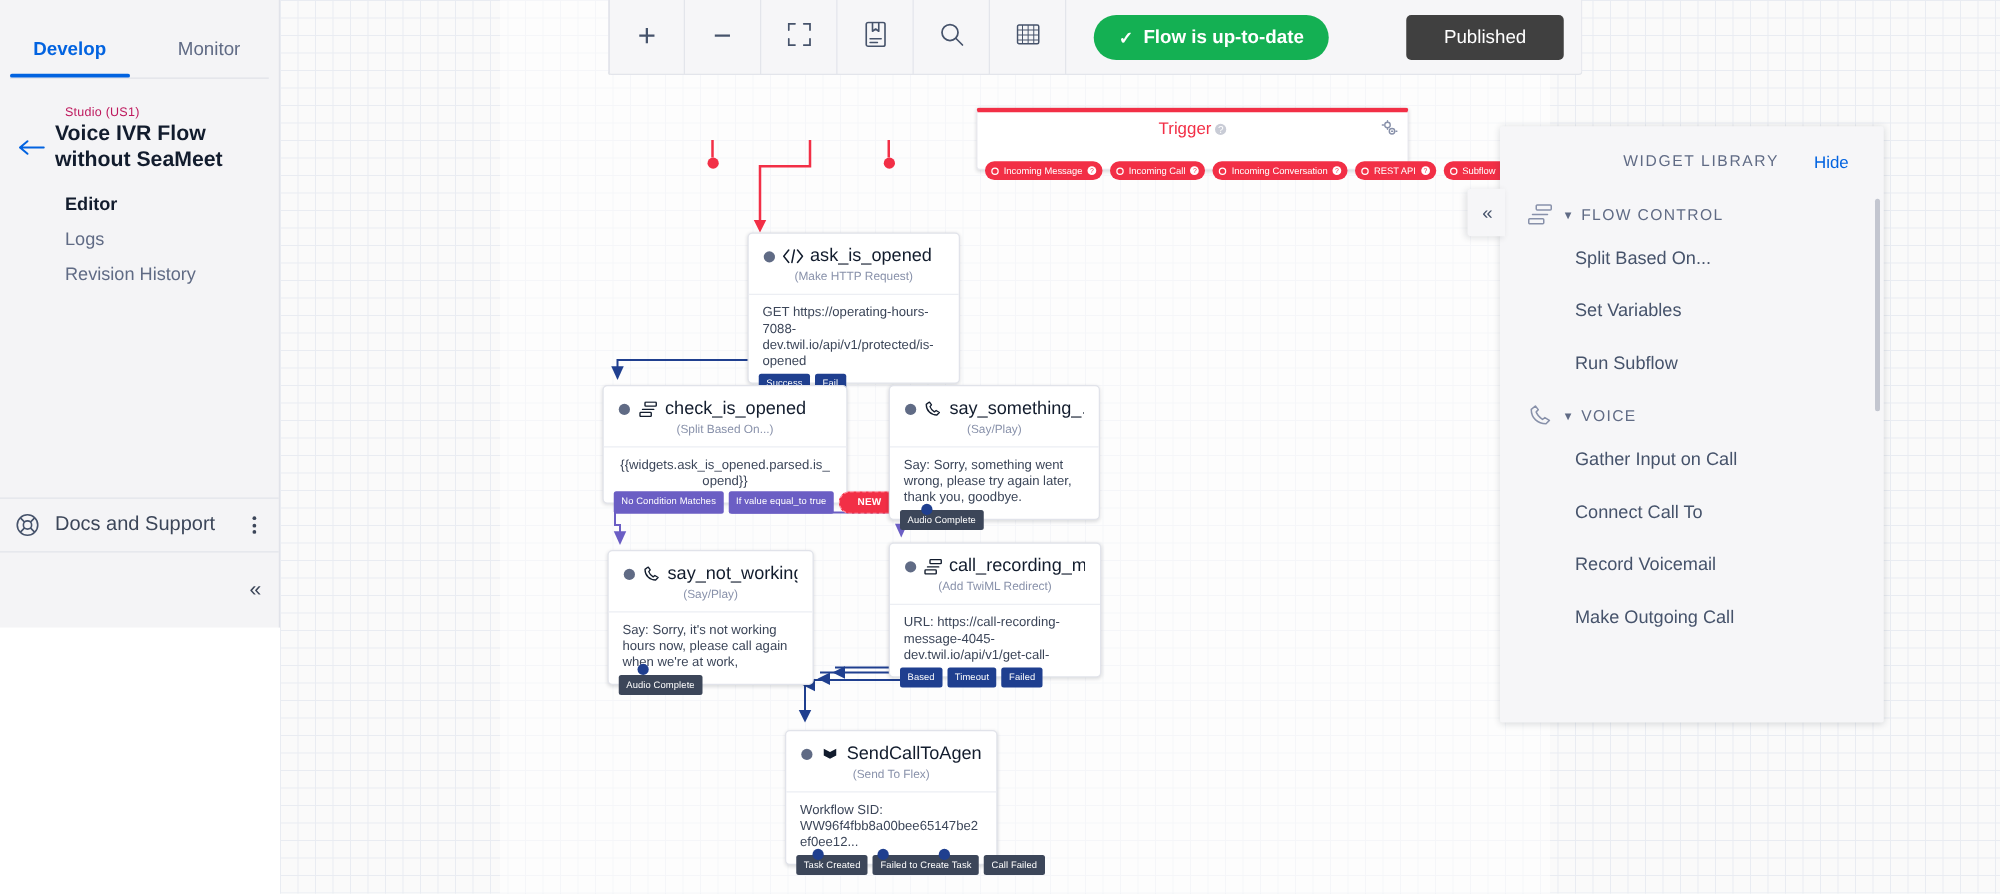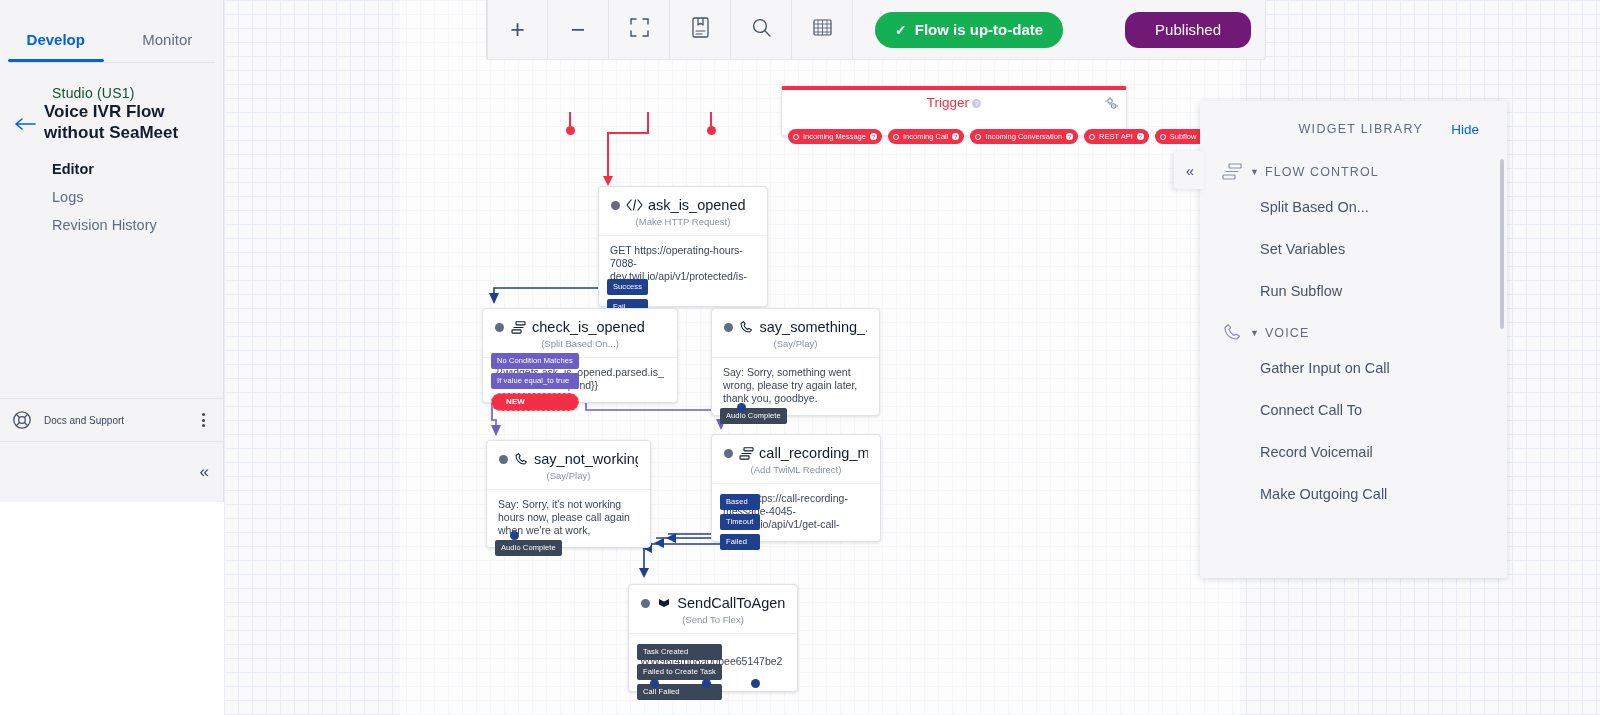--- a/index.html
+++ b/index.html
@@ -25,41 +25,41 @@
     padding-bottom: 14px; cursor: pointer; position: relative;
   }
   .tab.active { color: #0263e0; font-weight: 700; }
   .tab.active:after {
     content: ""; position: absolute; left: 8px; right: 8px; bottom: 0;
     height: 3px; background: #0263e0; border-radius: 2px;
   }
   .tabs-underline { height: 1px; background: #dfe1e8; margin: 0 8px 0 8px; }
 
   .sb-body { padding: 22px 14px 0 14px; position: relative; }
-  .studio-label { font-size: 14px; color: #14532d; padding-left: 38px; letter-spacing: .2px; }
+  .studio-label { font-size: 10px; color: #be185d; padding-left: 38px; letter-spacing: .2px; }
   .flow-head { display: flex; align-items: flex-start; margin-top: 0; }
   .back-arrow {
     width: 30px; flex: 0 0 30px; color: #0263e0; font-size: 19px;
     line-height: 22px; padding-top: 13px; cursor: pointer; text-align: left;
   }
   .flow-title {
     font-size: 17px; font-weight: 700; color: #121c2d; line-height: 21px;
   }
   .sb-links { padding-left: 38px; margin-top: 12px; }
   .sb-link { font-size: 14.5px; color: #606b85; padding: 6px 0; cursor: pointer; }
   .sb-link.current { color: #121c2d; font-weight: 700; }
 
   .sb-spacer { flex: 1; }
   .docs-row {
     display: flex; align-items: center; height: 44px;
     padding: 0 14px 0 12px; border-top: 1px solid #e1e3ea;
     border-bottom: 1px solid #e1e3ea;
   }
   .docs-icon { width: 20px; height: 20px; margin-right: 12px; color: #606b85; }
-  .docs-text { font-size: 10px; color: #3c4659; flex: 1; }
+  .docs-text { font-size: 16px; color: #3c4659; flex: 1; }
   .kebab { display: flex; flex-direction: column; gap: 2.5px; cursor: pointer; padding: 4px; }
   .kebab span { width: 3px; height: 3px; background: #3c4659; border-radius: 50%; }
   .collapse-row { height: 60px; display: flex; align-items: center; justify-content: flex-end; padding-right: 16px; }
   .chevrons { font-size: 17px; color: #3c4659; cursor: pointer; letter-spacing: -2px; }
 
   
   .canvas {
     position: relative; flex: 1; height: 715px; overflow: hidden;
     background-color: #fafafa;
     background-image:
@@ -88,22 +88,22 @@
   .tb-minus { font-size: 25px; font-weight: 300; line-height: 1; color: #46536b; }
   .status-pill {
     margin-left: 22px; background: #14b053; color: #ffffff;
     border-radius: 20px; height: 36px; padding: 0 20px;
     display: flex; align-items: center; font-size: 15px; font-weight: 600;
     cursor: pointer; white-space: nowrap;
   }
   .status-check { margin-right: 8px; font-size: 14px; }
   .published-btn {
     margin-left: auto; margin-right: 14px;
-    background: #701a75; color: #ffffff; height: 36px; padding: 0 30px;
-    display: flex; align-items: center; font-size: 15px; border-radius: 14px;
+    background: #404040; color: #ffffff; height: 36px; padding: 0 30px;
+    display: flex; align-items: center; font-size: 15px; border-radius: 4px;
     cursor: default; white-space: nowrap;
   }
 
   
   .node {
     position: absolute; background: #ffffff;
     border: 1px solid #e1e3ea; border-radius: 4px;
     box-shadow: 0 1px 3px rgba(18,28,45,.14);
     z-index: 10;
   }
@@ -112,21 +112,21 @@
     width: 9px; height: 9px; border-radius: 50%; background: #606b85;
     flex: 0 0 9px; margin-right: 6px;
   }
   .node-ico { width: 17px; margin-right: 5px; color: #121c2d; display: flex; align-items: center; justify-content: center; }
   .node-title { font-size: 14.5px; color: #121c2d; white-space: nowrap; overflow: hidden; }
   .node-sub { text-align: center; font-size: 9.5px; color: #8891aa; padding: 1px 0 8px 0; }
   .node-body {
     border-top: 1px solid #eceef3; padding: 8px 11px 10px 11px;
     font-size: 10.5px; color: #3c4659; line-height: 13px; word-break: break-word;
   }
-  .pills { position: absolute; bottom: -9px; left: 8px; display: flex; gap: 4px; flex-direction: column; }
+  .pills { position: absolute; bottom: -9px; left: 8px; display: flex; gap: 4px; }
   .pill {
     font-size: 7.5px; color: #ffffff; padding: 3px 6px; border-radius: 2px;
     white-space: nowrap; letter-spacing: .1px; line-height: 10px; cursor: pointer;
   }
   .pill.blue { background: #1f3f8f; }
   .pill.dark { background: #3c4659; }
   .pill.purple { background: #6b5ec4; }
   .pill.new {
     background: #f22f46; border: 1.5px dashed #ff8a9a; border-radius: 11px;
     padding: 3px 14px; font-weight: 700; font-size: 8px;

